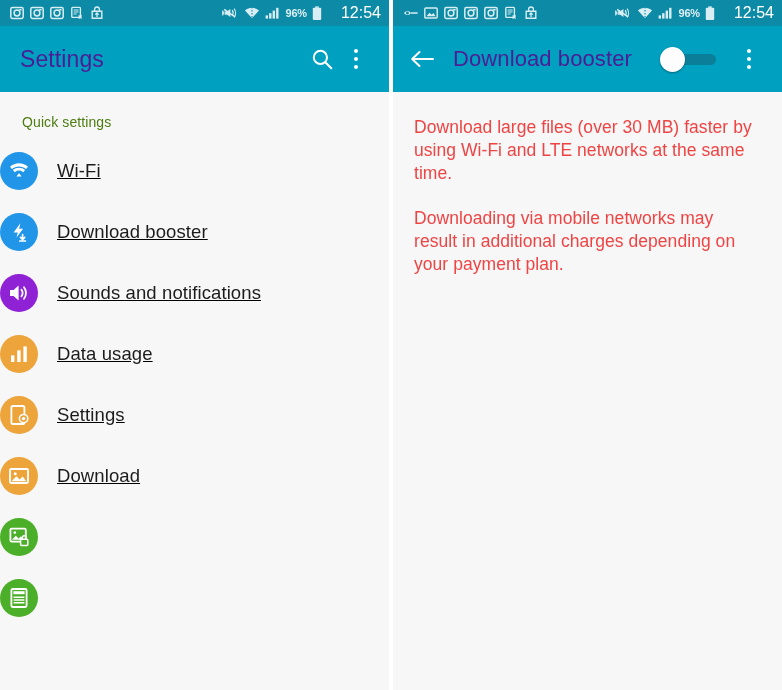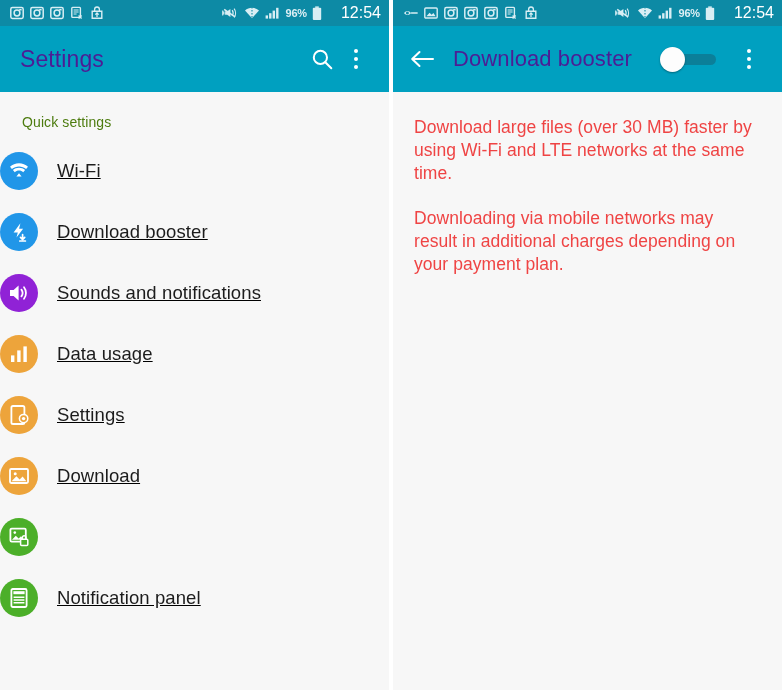--- a/index.html
+++ b/index.html
@@ -253,21 +253,20 @@
       </div>
 
       <div class="row">
         <span class="ic" style="background:#4caf29">
           <svg width="20" height="22" viewBox="0 0 20 22">
               <rect x="2.4" y="2" width="15.2" height="18" rx="1.4" fill="none" stroke="#fff" stroke-width="1.8"></rect>
               <rect x="4.4" y="4.2" width="11.2" height="3" fill="#fff"></rect>
               <path d="M4.6 10.2h10.8M4.6 13h10.8M4.6 15.8h10.8" stroke="#fff" stroke-width="1.5"></path>
             </svg>
         </span>
-        <span class="label">Notification panel</span>
       </div>
 
     </div>
   </div>
 
   <div class="phone right">
 
     <div class="statusbar">
       <div class="sb-left">
         <svg class="sb-icon" width="15" height="12" viewBox="0 0 15 12">

